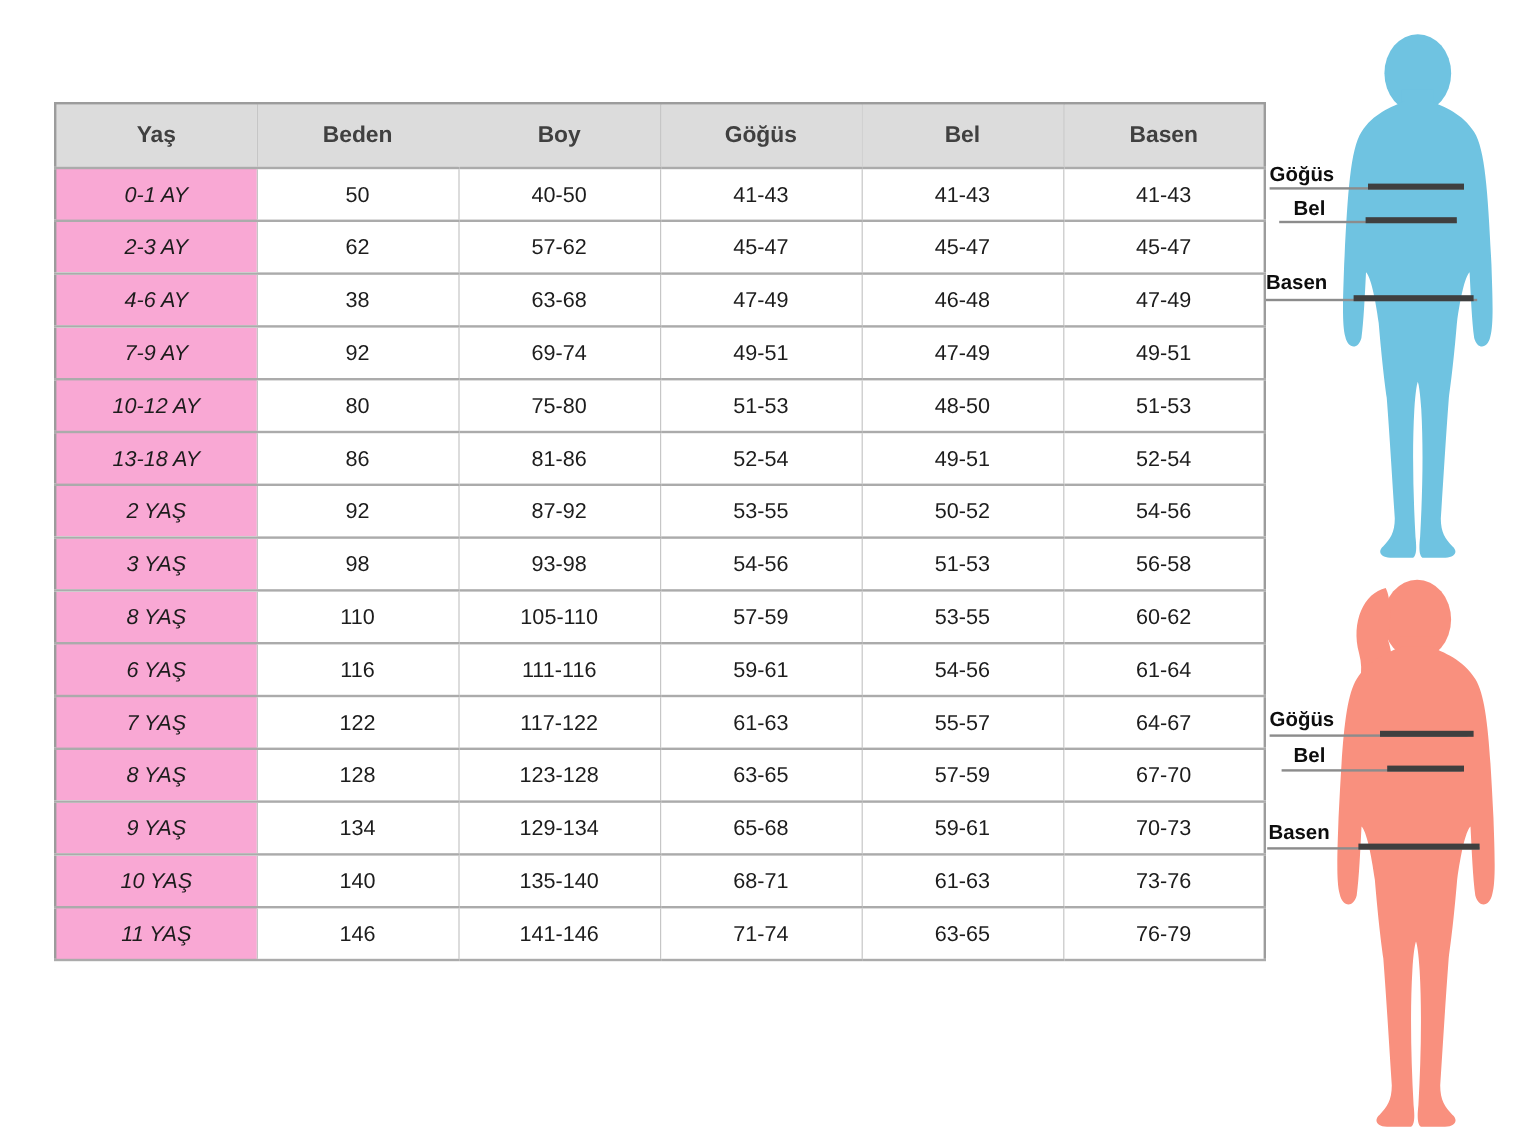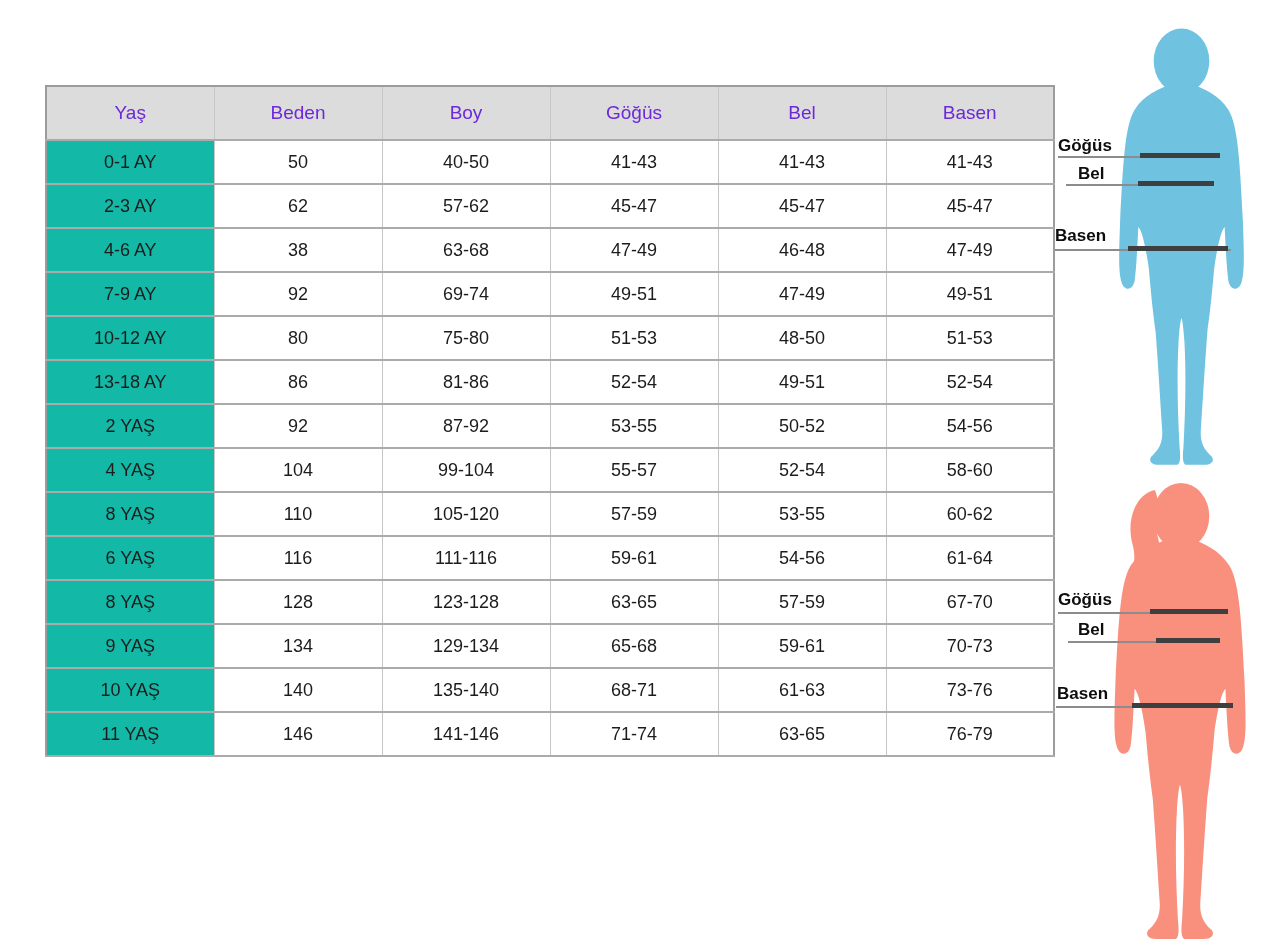--- a/index.html
+++ b/index.html
@@ -16,27 +16,27 @@
     border:2px solid #9c9c9c;
   }
   .size-chart th, .size-chart td {
     border:1px solid #c6c6c6;
     border-bottom:2px solid #ababab;
     text-align:center; vertical-align:middle;
     overflow:hidden; white-space:nowrap;
   }
   .size-chart th {
     height:50px; background:#dcdcdc;
-    font-size:19px; font-weight:normal; color:#6d28d9;
+    font-size:19px; font-weight:bold; color:#404040;
   }
   .size-chart td {
     height:40px; background:#ffffff;
     font-size:18px; color:#1c1c1c;
   }
-  .size-chart td:first-child { background:#14b8a6; }
+  .size-chart td:first-child { background:#f9a8d4;font-style:italic; }
 
   
   .figure { position:absolute; }
   .figure svg { position:absolute; display:block; }
   .mlabel {
     position:absolute; font-weight:bold; font-size:17px; line-height:20px;
     color:#0d0d0d; white-space:nowrap;
   }
   .mline { position:absolute; height:2px; background:#8c8c8c; }
   .mbar  { position:absolute; height:5px; background:#3f3f3f; }
@@ -114,42 +114,50 @@
       </tr>
       <tr>
         <td>2 YAŞ</td>
         <td>92</td>
         <td>87-92</td>
         <td>53-55</td>
         <td>50-52</td>
         <td>54-56</td>
       </tr>
       <tr>
-        <td>4 YAŞ</td>
-        <td>104</td>
-        <td>99-104</td>
-        <td>55-57</td>
-        <td>52-54</td>
-        <td>58-60</td>
+        <td>3 YAŞ</td>
+        <td>98</td>
+        <td>93-98</td>
+        <td>54-56</td>
+        <td>51-53</td>
+        <td>56-58</td>
       </tr>
       <tr>
         <td>8 YAŞ</td>
         <td>110</td>
-        <td>105-120</td>
+        <td>105-110</td>
         <td>57-59</td>
         <td>53-55</td>
         <td>60-62</td>
       </tr>
       <tr>
         <td>6 YAŞ</td>
         <td>116</td>
         <td>111-116</td>
         <td>59-61</td>
         <td>54-56</td>
         <td>61-64</td>
+      </tr>
+      <tr>
+        <td>7 YAŞ</td>
+        <td>122</td>
+        <td>117-122</td>
+        <td>61-63</td>
+        <td>55-57</td>
+        <td>64-67</td>
       </tr>
       <tr>
         <td>8 YAŞ</td>
         <td>128</td>
         <td>123-128</td>
         <td>63-65</td>
         <td>57-59</td>
         <td>67-70</td>
       </tr>
       <tr>

